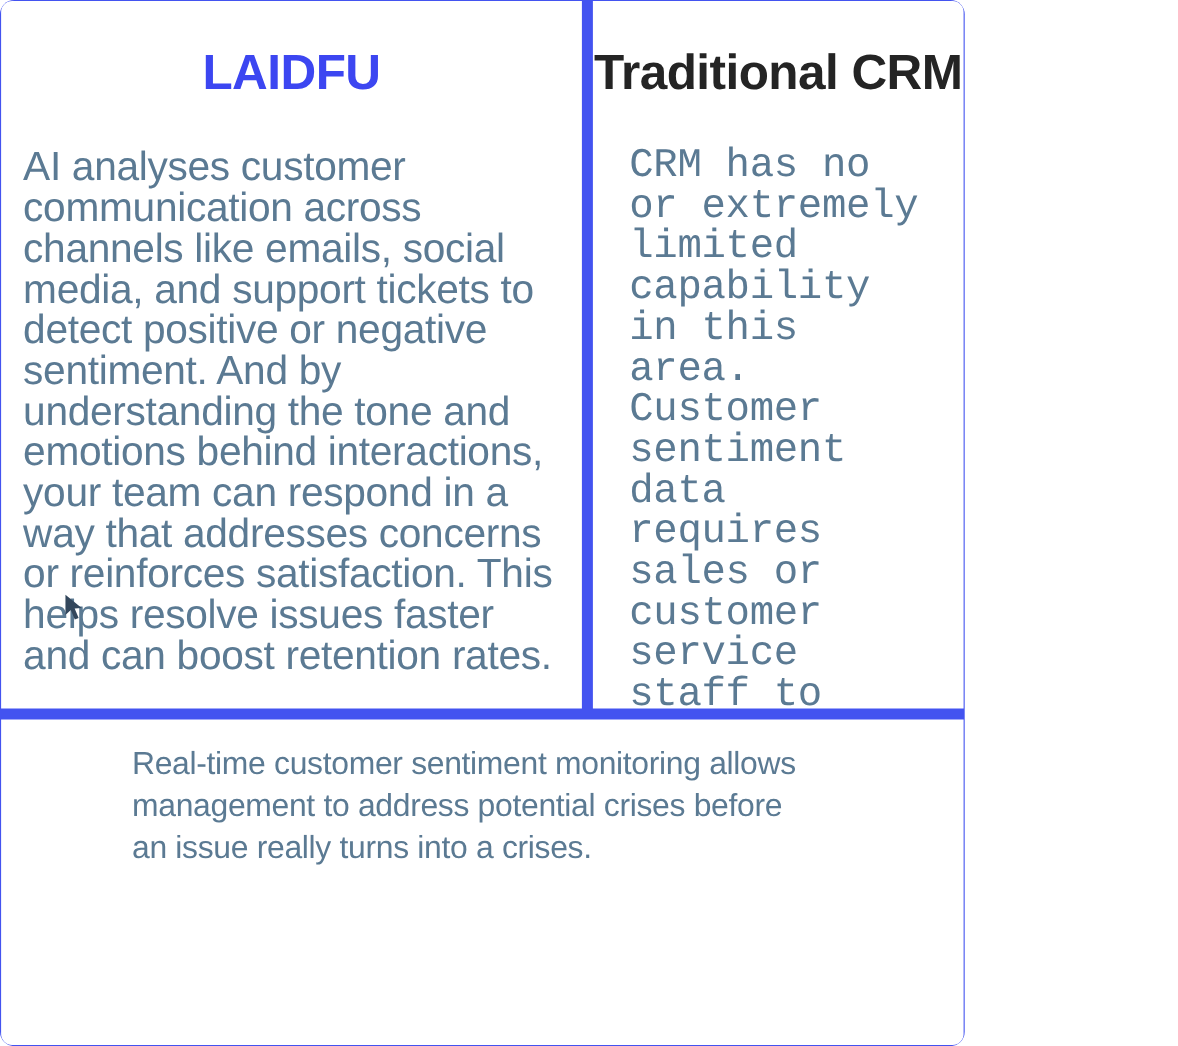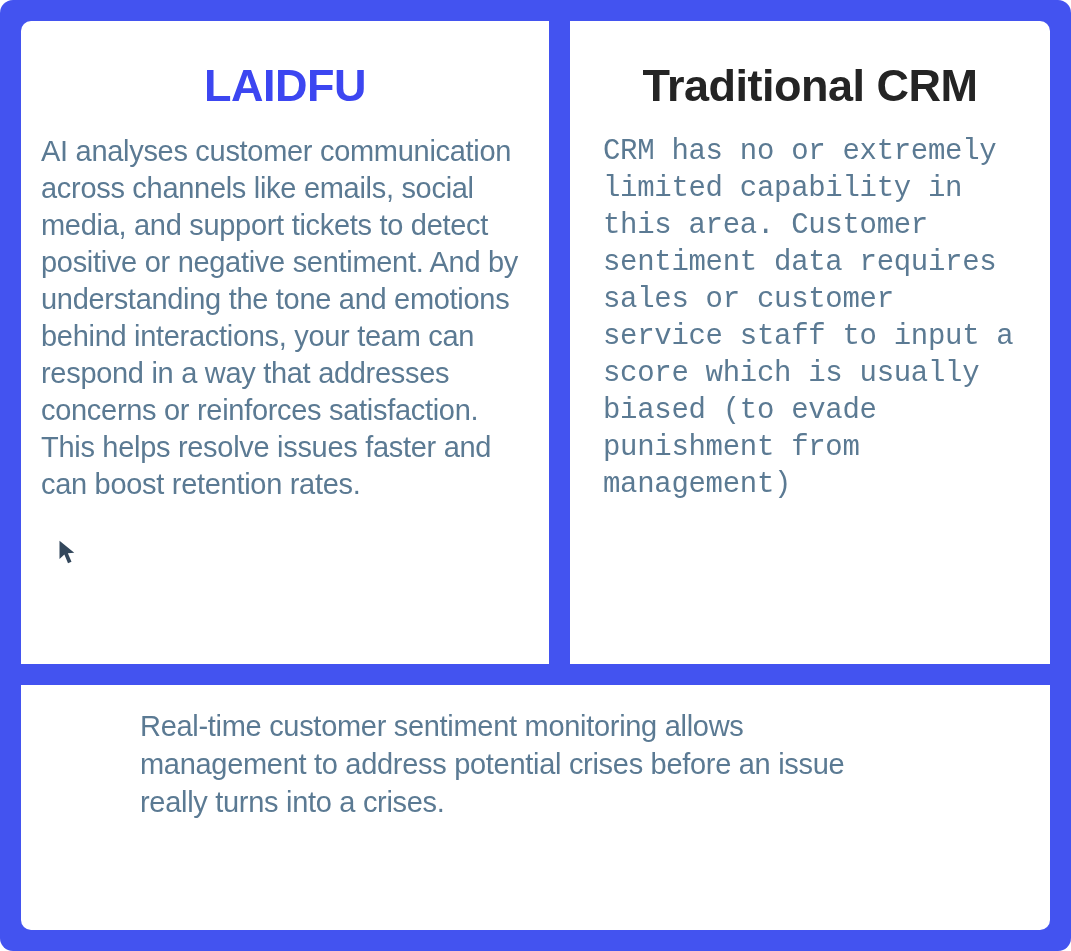--- a/index.html
+++ b/index.html
@@ -12,29 +12,29 @@
   }
   * { box-sizing: border-box; }
   html, body {
     margin: 0;
     padding: 0;
     background: #fff;
     font-family: "Liberation Sans", sans-serif;
   }
   .widget {
     position: relative;
-    width: 1071px;
+    width: 877px;
     height: 951px;
     background: var(--accent-blue);
     border-radius: 13px;
     display: grid;
     grid-template-columns: 528px 1fr;
     grid-template-rows: 643px 1fr;
-    gap: 21px;
-    padding: 21px;
+    gap: 10px;
+    padding: 1px;
     overflow: hidden;
   }
   .cell {
     background: var(--card-bg);
     overflow: hidden;
   }
   .cell.tl { border-top-left-radius: 10px; }
   .cell.tr { border-top-right-radius: 10px; }
   .cell.bottom {
     grid-column: 1 / -1;
@@ -45,23 +45,23 @@
     margin: 38px 0 0 0;
     text-align: center;
     font-size: 45px;
     font-weight: bold;
     line-height: 1.2;
     letter-spacing: -0.5px;
   }
   .col-title.brand { color: var(--title-blue); }
   .col-title.dark { color: var(--dark-text); }
   .col-body {
-    margin: 20px 22px 0 20px;
+    margin: 40px 22px 0 20px;
     color: var(--body-text);
-    font-size: 29px;
+    font-size: 37px;
     line-height: 37px;
     letter-spacing: -0.3px;
   }
   .cell.tr .col-body {
     margin-left: 33px;
     margin-right: 28px;
     font-family: Liberation Mono, monospace;
   }
   .summary-heading {
     margin: 46px 0 0 0;

